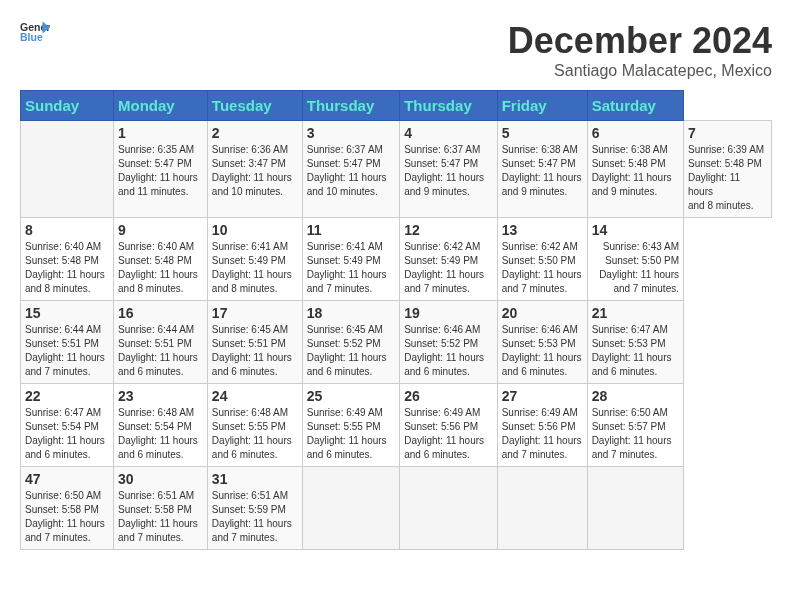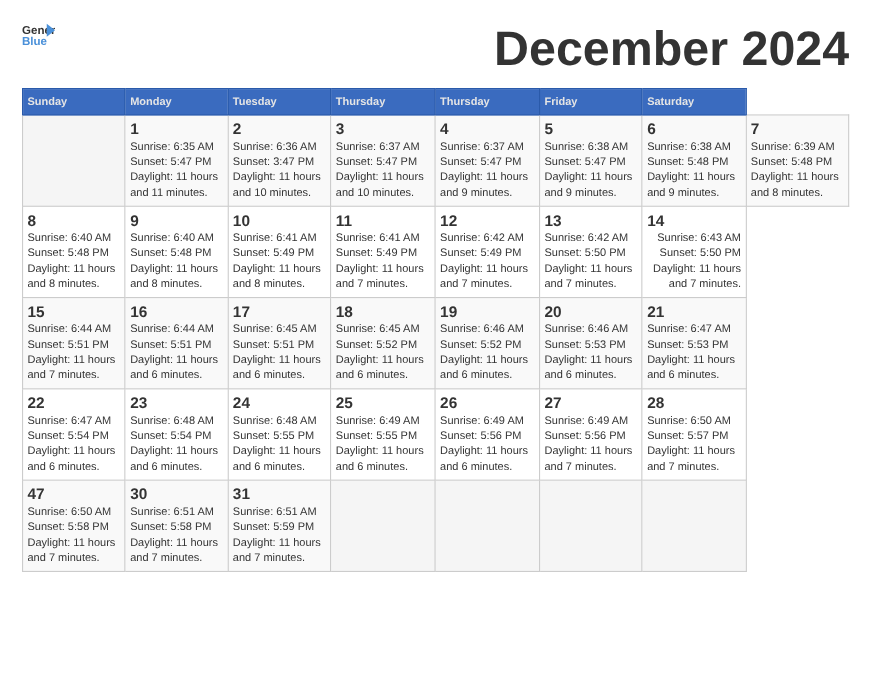--- a/index.html
+++ b/index.html
@@ -22,39 +22,39 @@
       gap: 4px;
     }
     .logo-icon {
       width: 30px;
       height: 24px;
     }
     .title-area {
       text-align: right;
     }
     .month-title {
-      font-size: 44px;
+      font-size: 36px;
       font-weight: bold;
       color: #333;
     }
     .location-title {
       font-size: 16px;
       color: #555;
     }
     table {
       width: 100%;
       border-collapse: collapse;
       font-size: 11px;
     }
     thead tr th {
       background-color: #3a6bbf;
-      color: #e5e5e5;
+      color: #5eead4;
       padding: 6px 4px;
       text-align: left;
-      font-size: 10px;
+      font-size: 15px;
       font-weight: bold;
       border: 1px solid #2a5aaa;
     }
     tbody tr td {
       border: 1px solid #ccc;
       vertical-align: top;
       padding: 4px;
       width: 108px;
       min-height: 70px;
       background: #fff;
@@ -84,20 +84,21 @@
 <div class="header-area">
   <div class="logo">
     <svg class="logo-icon" viewBox="0 0 40 32" xmlns="http://www.w3.org/2000/svg">
       <text x="0" y="14" font-size="14" font-weight="bold" fill="#333">General</text>
       <text x="0" y="28" font-size="14" font-weight="bold" fill="#4a90d9">Blue</text>
       <polygon points="30,2 40,10 30,18" fill="#4a90d9"></polygon>
     </svg>
   </div>
   <div class="title-area">
     <div class="month-title">December 2024</div>
+    <div class="location-title">Santiago Malacatepec, Mexico</div>
   </div>
 </div>
 
 <table>
   <thead>
     <tr id="header-row">
         <th>Sunday</th>
         <th>Monday</th>
         <th>Tuesday</th>
         <th>Thursday</th>

